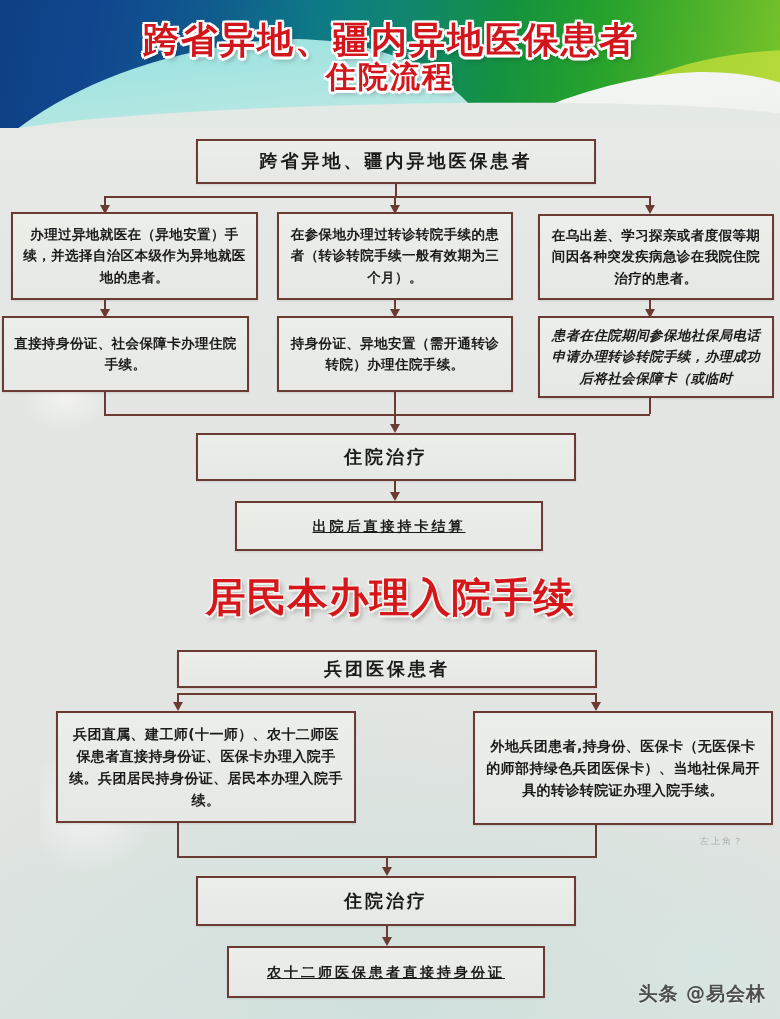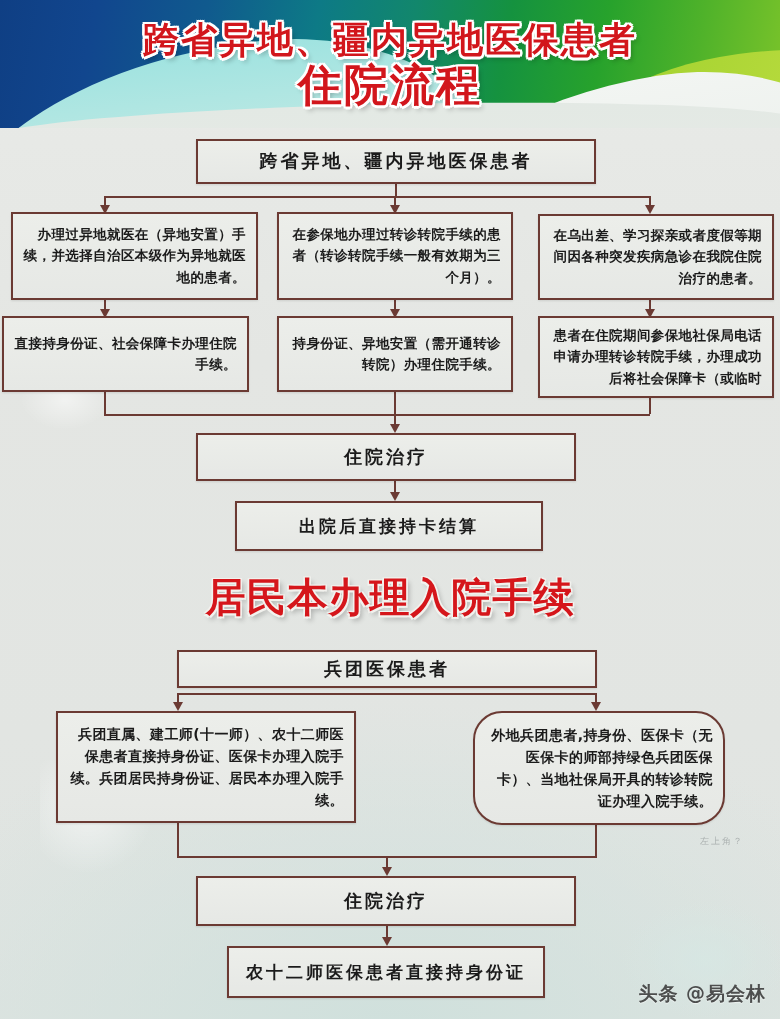--- a/index.html
+++ b/index.html
@@ -81,21 +81,21 @@
     font-weight: 700;
     letter-spacing: 2px;
     color: #d2161c;
     text-shadow:
       -2px -2px 0 #fff,  2px -2px 0 #fff,
       -2px  2px 0 #fff,  2px  2px 0 #fff,
        0   -2.5px 0 #fff, 0 2.5px 0 #fff,
       -2.5px 0 0 #fff, 2.5px 0 0 #fff,
        3px 4px 5px rgba(0,0,0,.28);
   }
-  .main-title .line2 { font-size: 44px; }
+  .main-title .line2 { font-size: 30px; }
 
   .section-title {
     position: absolute;
     left: 0; top: 570px;
     width: 780px;
     text-align: center;
     z-index: 6;
     font-family: "DejaVu Sans", "Liberation Sans", sans-serif;
     font-size: 40px;
     font-weight: 700;
@@ -120,28 +120,28 @@
   .box .txt {
     display: block;
     width: 100%;
     padding: 0 10px;
     font-family: "DejaVu Sans", "Liberation Sans", sans-serif;
     font-size: 13.5px;
     font-weight: 700;
     line-height: 1.58;
     color: #1b1b1b;
     letter-spacing: .4px;
-    text-align: right;
+    text-align: center;
   }
   .box.center .txt {
     text-align: center;
     font-size: 18px;
     letter-spacing: 3px;
   }
-  .box.center.small .txt { font-size: 17px; }
+  .box.center.small .txt { font-size: 14px; text-decoration: underline; }
   .box.wide .txt { font-size: 14px; }
 
   
   .vline {
     position: absolute;
     width: 2px;
     background: #6b3a33;
     z-index: 3;
   }
   .hline {
@@ -250,21 +250,21 @@
   <div class="arrow" style="left:100px; top:309px;"></div>
   <div class="arrow" style="left:390px; top:309px;"></div>
   <div class="arrow" style="left:645px; top:309px;"></div>
 
   <div class="box" style="left:2px; top:316px; width:247px; height:76px;">
     <span class="txt">直接持身份证、社会保障卡办理住院手续。</span>
   </div>
   <div class="box" style="left:277px; top:316px; width:236px; height:76px;">
     <span class="txt">持身份证、异地安置（需开通转诊转院）办理住院手续。</span>
   </div>
-  <div class="box" style="left:538px; top:316px; width:236px; height:82px;">
+  <div class="box" style="left:538px; top:316px; width:236px; height:82px;font-style:italic;">
     <span class="txt">患者在住院期间参保地社保局电话申请办理转诊转院手续，办理成功后将社会保障卡（或临时</span>
   </div>
 
   <div class="vline" style="left:104px; top:392px; height:22px;"></div>
   <div class="vline" style="left:394px; top:392px; height:22px;"></div>
   <div class="vline" style="left:649px; top:398px; height:16px;"></div>
   <div class="hline" style="left:104px; top:414px; width:546px;"></div>
   <div class="vline" style="left:394px; top:414px; height:13px;"></div>
   <div class="arrow" style="left:390px; top:424px;"></div>
 
@@ -288,21 +288,21 @@
   <div class="vline" style="left:386px; top:694px; height:0px;"></div>
   <div class="hline" style="left:177px; top:693px; width:420px;"></div>
   <div class="vline" style="left:177px; top:693px; height:12px;"></div>
   <div class="vline" style="left:595px; top:693px; height:12px;"></div>
   <div class="arrow" style="left:173px; top:702px;"></div>
   <div class="arrow" style="left:591px; top:702px;"></div>
 
   <div class="box wide" style="left:56px; top:711px; width:300px; height:112px;">
     <span class="txt">兵团直属、建工师(十一师）、农十二师医保患者直接持身份证、医保卡办理入院手续。兵团居民持身份证、居民本办理入院手续。</span>
   </div>
-  <div class="box wide" style="left:473px; top:711px; width:252px; height:114px;border-radius:29px;">
+  <div class="box wide" style="left:473px; top:711px; width:300px; height:114px;">
     <span class="txt">外地兵团患者,持身份、医保卡（无医保卡的师部持绿色兵团医保卡）、当地社保局开具的转诊转院证办理入院手续。</span>
   </div>
 
   <div class="vline" style="left:177px; top:823px; height:33px;"></div>
   <div class="vline" style="left:595px; top:825px; height:31px;"></div>
   <div class="hline" style="left:177px; top:856px; width:420px;"></div>
   <div class="vline" style="left:386px; top:856px; height:14px;"></div>
   <div class="arrow" style="left:382px; top:867px;"></div>
 
   <div class="box center" style="left:196px; top:876px; width:380px; height:50px;">

